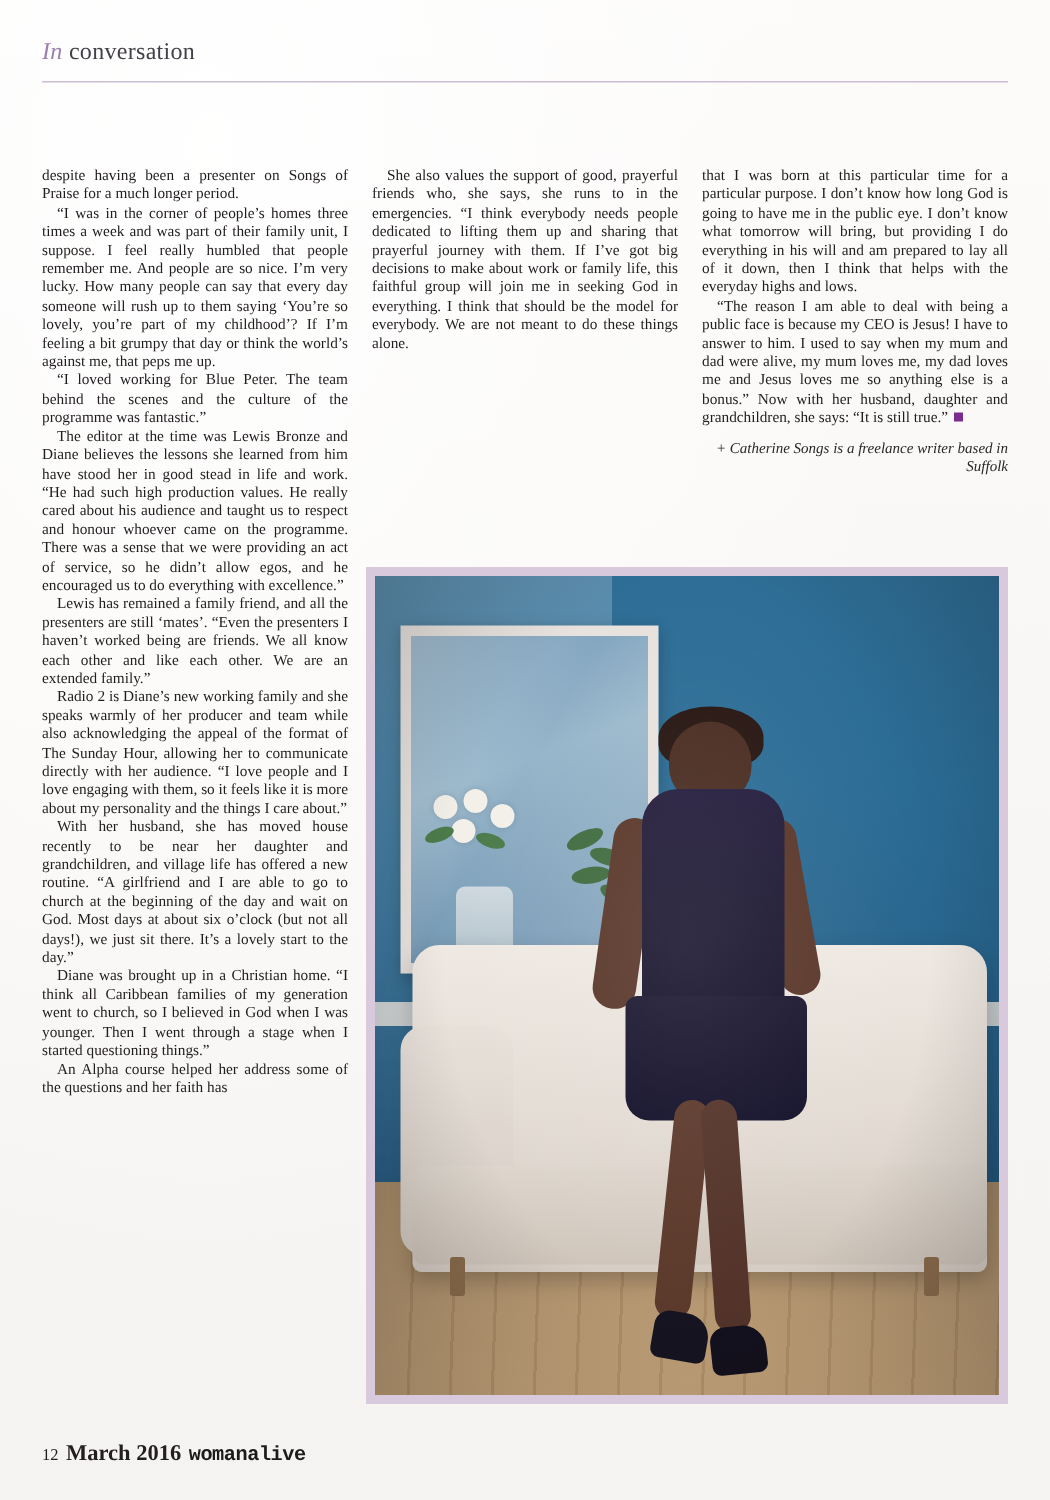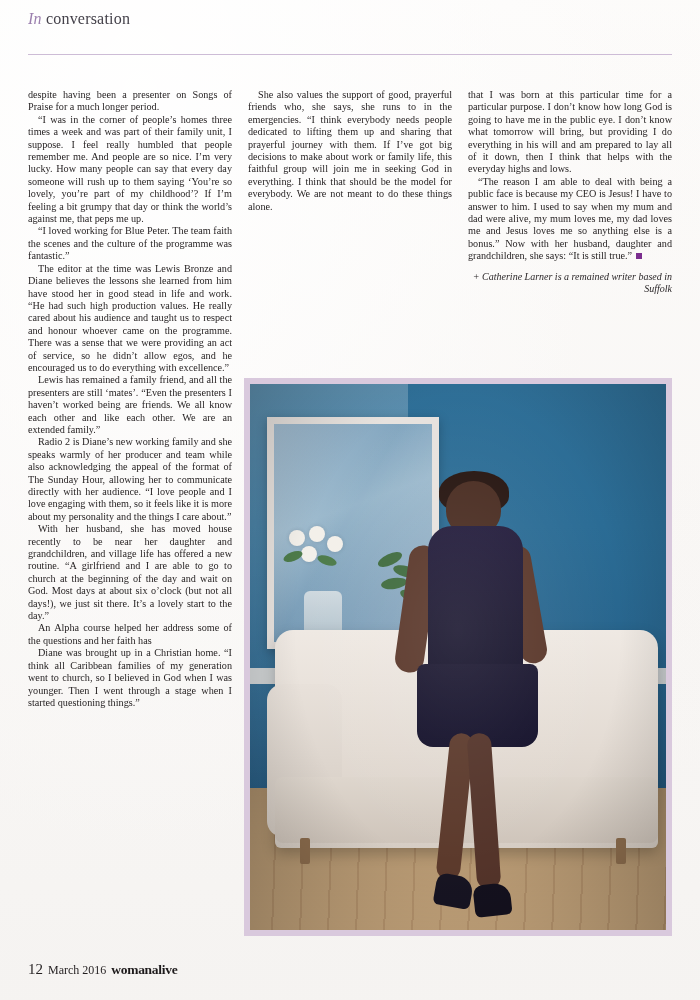--- a/index.html
+++ b/index.html
@@ -25,21 +25,21 @@
     position: absolute;
     inset: 0;
     background:
       radial-gradient(ellipse at 20% 10%, rgba(255,255,255,0.9) 0%, rgba(250,248,246,0.2) 60%),
       linear-gradient(180deg, #fdfcfb 0%, #f8f6f4 55%, #f4f2f0 100%);
     pointer-events: none;
   }
   .header {
     position: absolute;
     left: 28px;
-    top: 10px;
+    top: 26px;
     font-family: "Liberation Serif", serif;
     font-size: 16px;
     letter-spacing: 0.2px;
     color: #3c3a3b;
   }
   .header .kicker-first {
     color: #9b7fae;
     font-style: italic;
     font-family: "Liberation Serif", serif;
   }
@@ -51,21 +51,21 @@
     left: 28px;
     right: 28px;
     top: 54px;
     height: 1px;
     background: #cdbcd6;
   }
 
   .columns {
     position: absolute;
     left: 28px;
-    top: 89px;
+    top: 112px;
     width: 644px;
     display: flex;
     gap: 16px;
   }
   .col {
     width: 204px;
     font-family: "Liberation Serif", serif;
     font-size: 10.2px;
     line-height: 12.4px;
     text-align: justify;
@@ -356,30 +356,31 @@
   .footer {
     position: absolute;
     left: 28px;
     bottom: 22px;
     display: flex;
     align-items: baseline;
     gap: 5px;
   }
   .folio {
     font-family: "Liberation Serif", serif;
+    font-size: 11px;
+    color: #231f20;
+  }
+  .issue {
+    font-family: "Liberation Serif", serif;
     font-size: 15px;
     color: #231f20;
-  }
-  .issue {
-    font-family: "Liberation Serif", serif;
-    font-size: 12px;
-    color: #231f20;
+    font-weight: bold;
   }
   .mast {
-    font-family: Liberation Serif, serif;
+    font-family: Liberation Mono, monospace;
     font-weight: bold;
     font-size: 13.5px;
     letter-spacing: -0.3px;
     color: #1d1a1b;
   }
 </style>
 </head>
 <body>
 
 <div class="page">
@@ -389,39 +390,39 @@
     <span class="kicker-first">In</span>
     <span class="kicker-rest">conversation</span>
   </div>
   <div class="rule-top"></div>
 
   <div class="columns">
 
     <div class="col">
       <p class="noindent">despite having been a presenter on Songs of Praise for a much longer period.</p>
       <p>“I was in the corner of people’s homes three times a week and was part of their family unit, I suppose. I feel really humbled that people remember me. And people are so nice. I’m very lucky. How many people can say that every day someone will rush up to them saying ‘You’re so lovely, you’re part of my childhood’? If I’m feeling a bit grumpy that day or think the world’s against me, that peps me up.</p>
-      <p>“I loved working for Blue Peter. The team faith the scenes and the culture of the programme was fantastic.”</p>
+      <p>“I loved working for Blue Peter. The team behind the scenes and the culture of the programme was fantastic.”</p>
       <p>The editor at the time was Lewis Bronze and Diane believes the lessons she learned from him have stood her in good stead in life and work. “He had such high production values. He really cared about his audience and taught us to respect and honour whoever came on the programme. There was a sense that we were providing an act of service, so he didn’t allow egos, and he encouraged us to do everything with excellence.”</p>
       <p>Lewis has remained a family friend, and all the presenters are still ‘mates’. “Even the presenters I haven’t worked being are friends. We all know each other and like each other. We are an extended family.”</p>
       <p>Radio 2 is Diane’s new working family and she speaks warmly of her producer and team while also acknowledging the appeal of the format of The Sunday Hour, allowing her to communicate directly with her audience. “I love people and I love engaging with them, so it feels like it is more about my personality and the things I care about.”</p>
       <p>With her husband, she has moved house recently to be near her daughter and grandchildren, and village life has offered a new routine. “A girlfriend and I are able to go to church at the beginning of the day and wait on God. Most days at about six o’clock (but not all days!), we just sit there. It’s a lovely start to the day.”</p>
+      <p>Diane was brought up in a Christian home. “I think all Caribbean families of my generation went to church, so I believed in God when I was younger. Then I went through a stage when I started questioning things.”</p>
       <p>An Alpha course helped her address some of the questions and her faith has</p>
-      <p>Diane was brought up in a Christian home. “I think all Caribbean families of my generation went to church, so I believed in God when I was younger. Then I went through a stage when I started questioning things.”</p>
     </div>
 
     <div class="col">
       <p>She also values the support of good, prayerful friends who, she says, she runs to in the emergencies. “I think everybody needs people dedicated to lifting them up and sharing that prayerful journey with them. If I’ve got big decisions to make about work or family life, this faithful group will join me in seeking God in everything. I think that should be the model for everybody. We are not meant to do these things alone.</p>
     </div>
 
     <div class="col">
       <p class="noindent">that I was born at this particular time for a particular purpose. I don’t know how long God is going to have me in the public eye. I don’t know what tomorrow will bring, but providing I do everything in his will and am prepared to lay all of it down, then I think that helps with the everyday highs and lows.</p>
       <p>
         <span>“The reason I am able to deal with being a public face is because my CEO is Jesus! I have to answer to him. I used to say when my mum and dad were alive, my mum loves me, my dad loves me and Jesus loves me so anything else is a bonus.” Now with her husband, daughter and grandchildren, she says: “It is still true.”</span><span class="endmark"></span>
       </p>
-      <div class="byline">+ Catherine Larner is a remained writer based in Suffolk</div>
+      <div class="byline">+ Catherine Songs is a freelance writer based in Suffolk</div>
     </div>
 
   </div>
 
   <div class="photo-wrap">
     <div class="photo">
       <div class="wall"></div>
       <div class="wall-light"></div>
 
       <div class="mirror">

